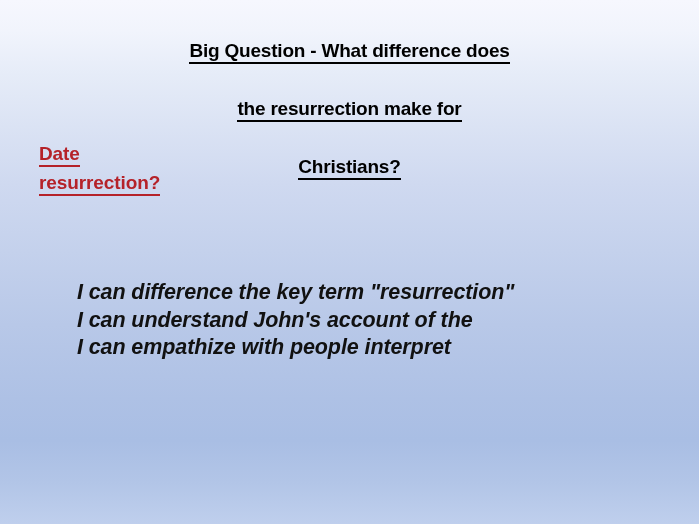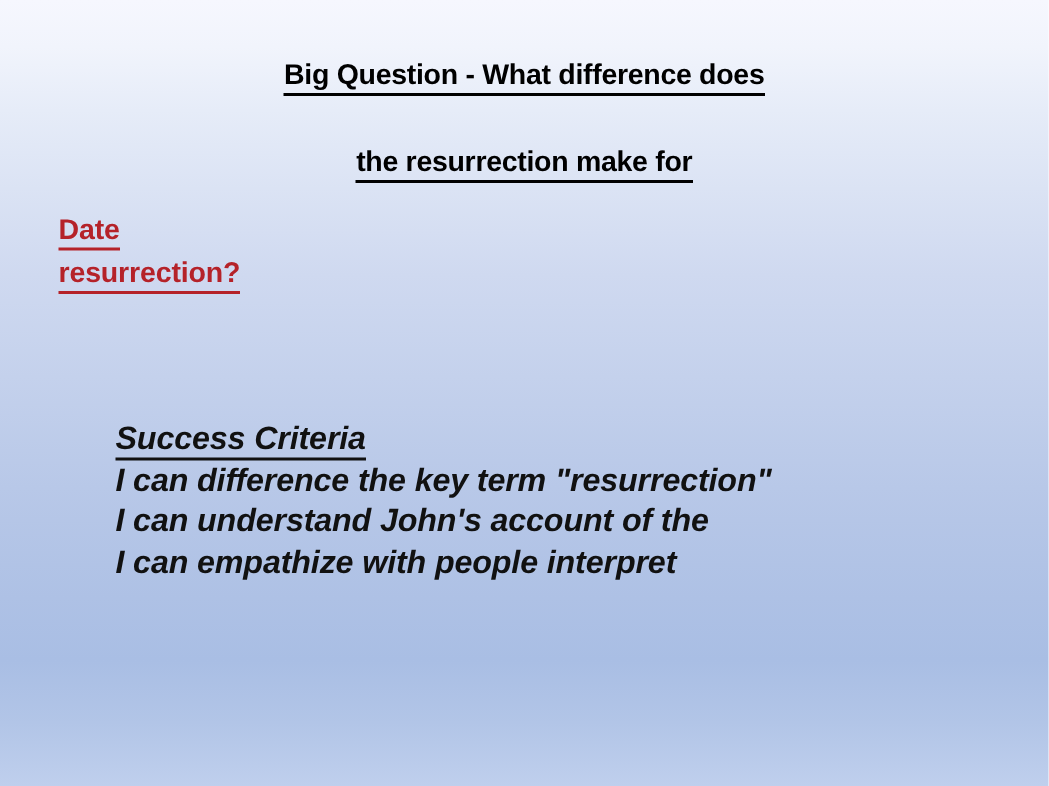--- a/index.html
+++ b/index.html
@@ -105,27 +105,27 @@
   }
 </style>
 </head>
 <body>
 
 <div id="slide">
 
   <div id="title-block">
     <div class="title-line"><span>Big Question - What difference does</span></div>
     <div class="title-line"><span>the resurrection make for</span></div>
+    <div class="title-line"><span>Christians?</span></div>
   </div>
 
   <div id="lq-block">
     <div class="lq-line"><span>Date</span></div>
     <div class="lq-line"><span>resurrection?</span></div>
   </div>
 
   <div id="criteria-block">
-    <div class="criteria-heading"><span>Success Criteria</span></div>
     <div class="criteria-line">I can difference the key term "resurrection"</div>
     <div class="criteria-line">I can understand John's account of the</div>
     <div class="criteria-line">I can empathize with people interpret</div>
   </div>
 
 </div>
 
 </body></html>

